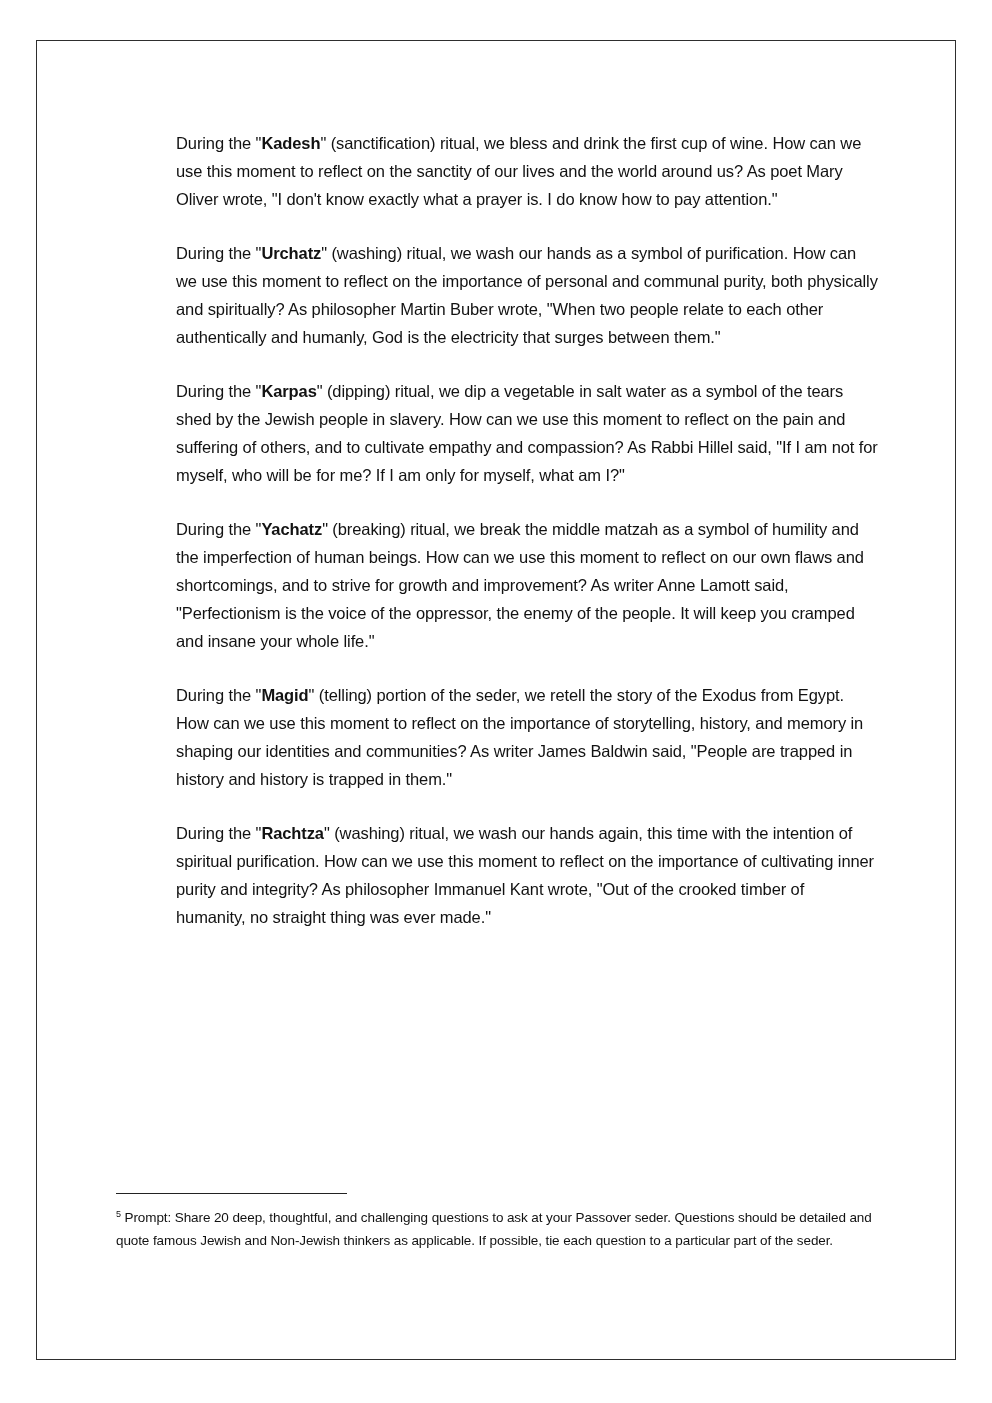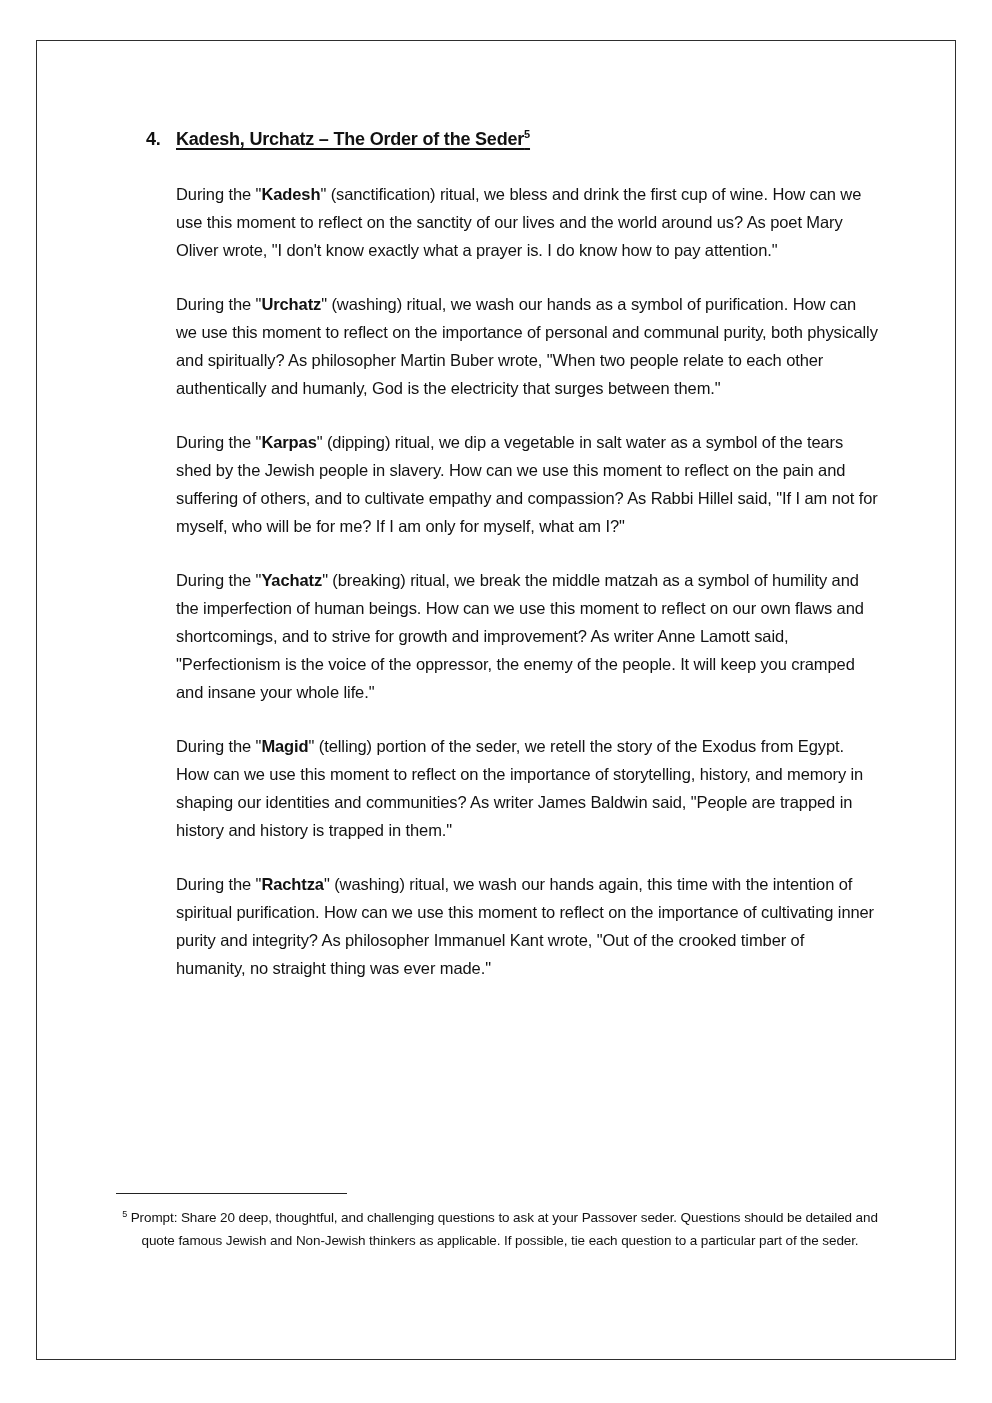--- a/index.html
+++ b/index.html
@@ -51,21 +51,20 @@
     line-height: 28px;
     letter-spacing: -0.1px;
   }
   .para { margin-bottom: 26px; }
   .term { font-weight: bold; }
   .footnote-area {
     position: absolute;
     left: 79px;
     top: 1152px;
     width: 768px;
-    text-align: center;
   }
   .footnote-rule {
     width: 231px;
     border-top: 1px solid #222222;
     margin-bottom: 12px;
   }
   .footnote-text {
     font-size: 13.5px;
     line-height: 23px;
     letter-spacing: -0.1px;
@@ -77,23 +76,20 @@
     letter-spacing: 0.3px;
   }
 </style>
 </head>
 <body>
 
 <div class="page-border">
 
   <div class="content">
 
-    <div class="heading">
-      <span class="h-num">4.</span><span class="h-underline"><span>Kadesh, Urchatz – The Order of the Seder</span><sup class="fn-ref">5</sup></span>
-    </div>
 
     <div class="body-text">
 
       <p class="para"><span>During the "</span><span class="term">Kadesh</span><span>" (sanctification) ritual, we bless and drink the first cup of wine. How can we use this moment to reflect on the sanctity of our lives and the world around us? As poet Mary Oliver wrote, "I don't know exactly what a prayer is. I do know how to pay attention."</span></p>
 
       <p class="para"><span>During the "</span><span class="term">Urchatz</span><span>" (washing) ritual, we wash our hands as a symbol of purification. How can we use this moment to reflect on the importance of personal and communal purity, both physically and spiritually? As philosopher Martin Buber wrote, "When two people relate to each other authentically and humanly, God is the electricity that surges between them."</span></p>
 
       <p class="para"><span>During the "</span><span class="term">Karpas</span><span>" (dipping) ritual, we dip a vegetable in salt water as a symbol of the tears shed by the Jewish people in slavery. How can we use this moment to reflect on the pain and suffering of others, and to cultivate empathy and compassion? As Rabbi Hillel said, "If I am not for myself, who will be for me? If I am only for myself, what am I?"</span></p>
 
       <p class="para"><span>During the "</span><span class="term">Yachatz</span><span>" (breaking) ritual, we break the middle matzah as a symbol of humility and the imperfection of human beings. How can we use this moment to reflect on our own flaws and shortcomings, and to strive for growth and improvement? As writer Anne Lamott said, "Perfectionism is the voice of the oppressor, the enemy of the people. It will keep you cramped and insane your whole life."</span></p>

